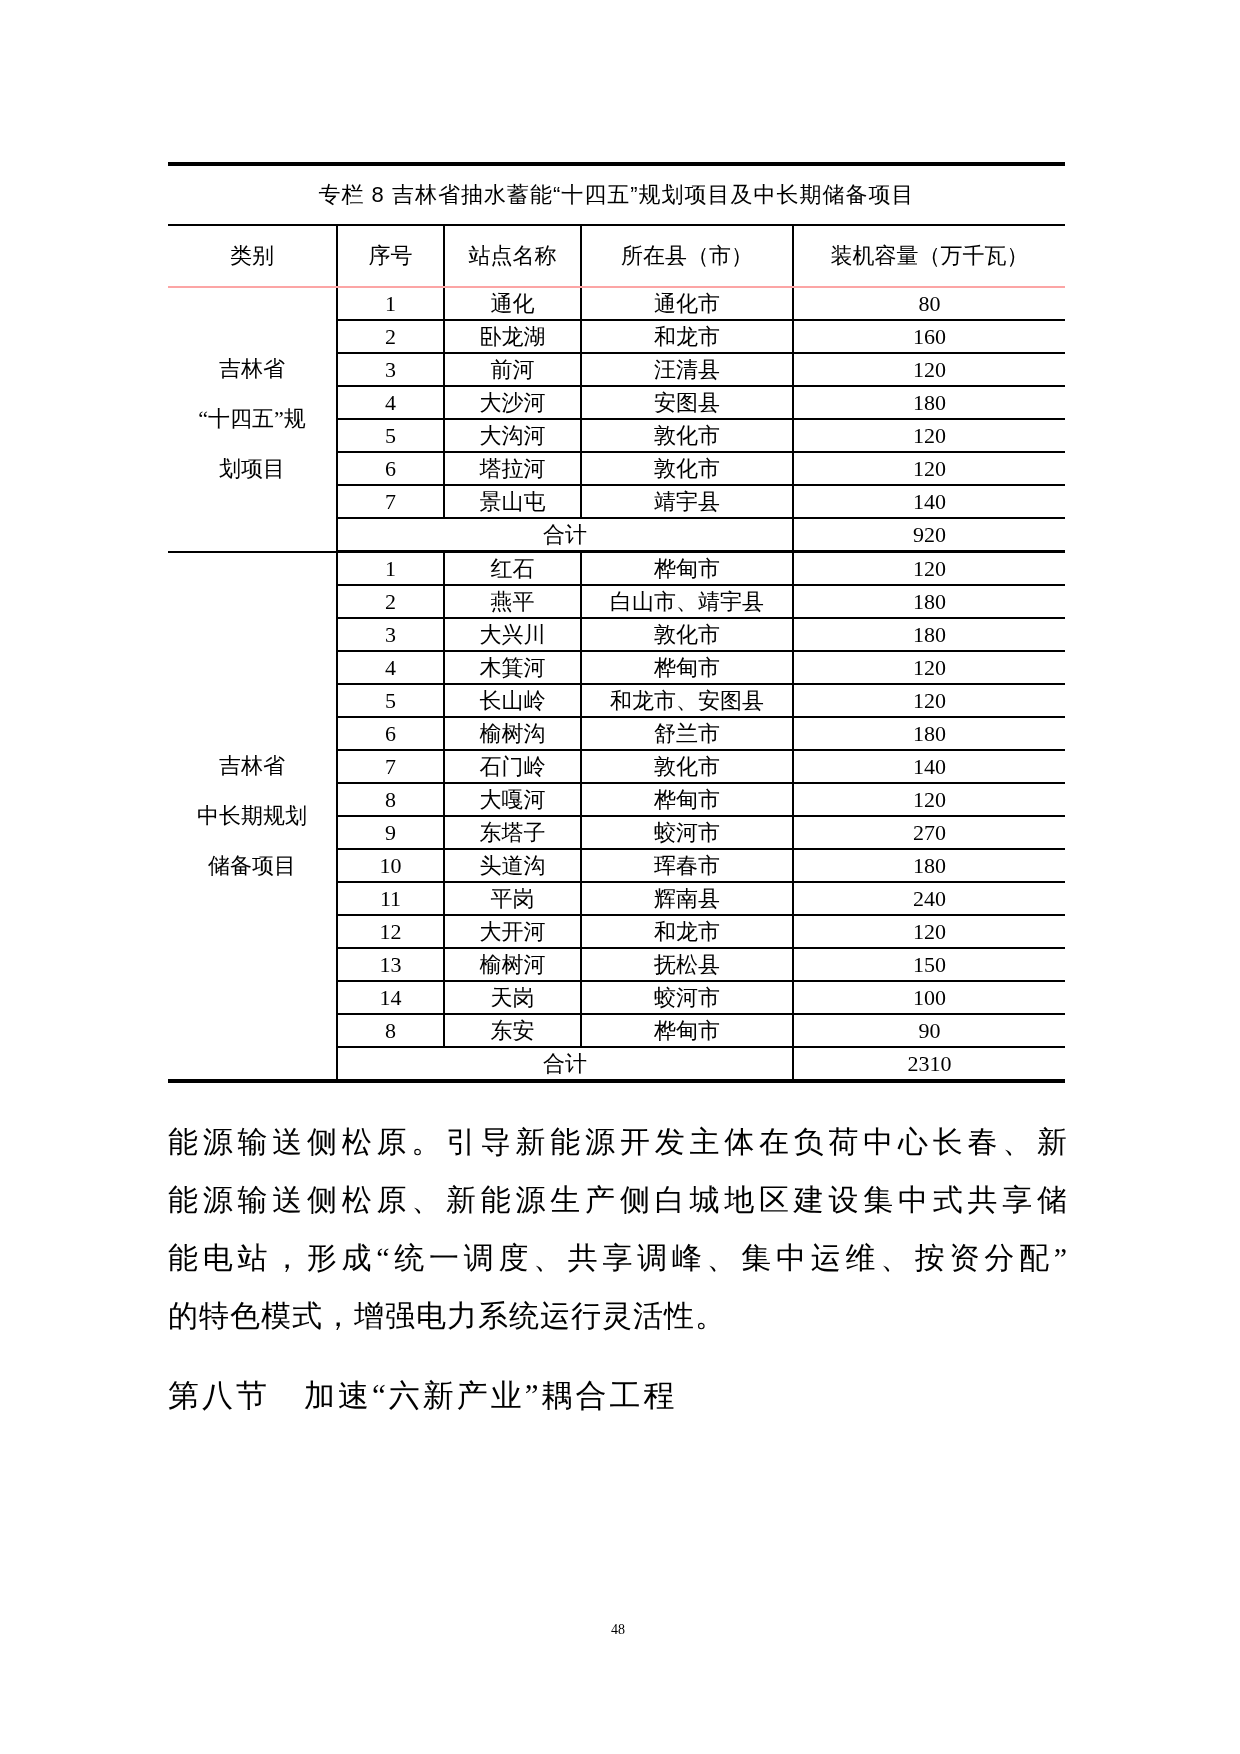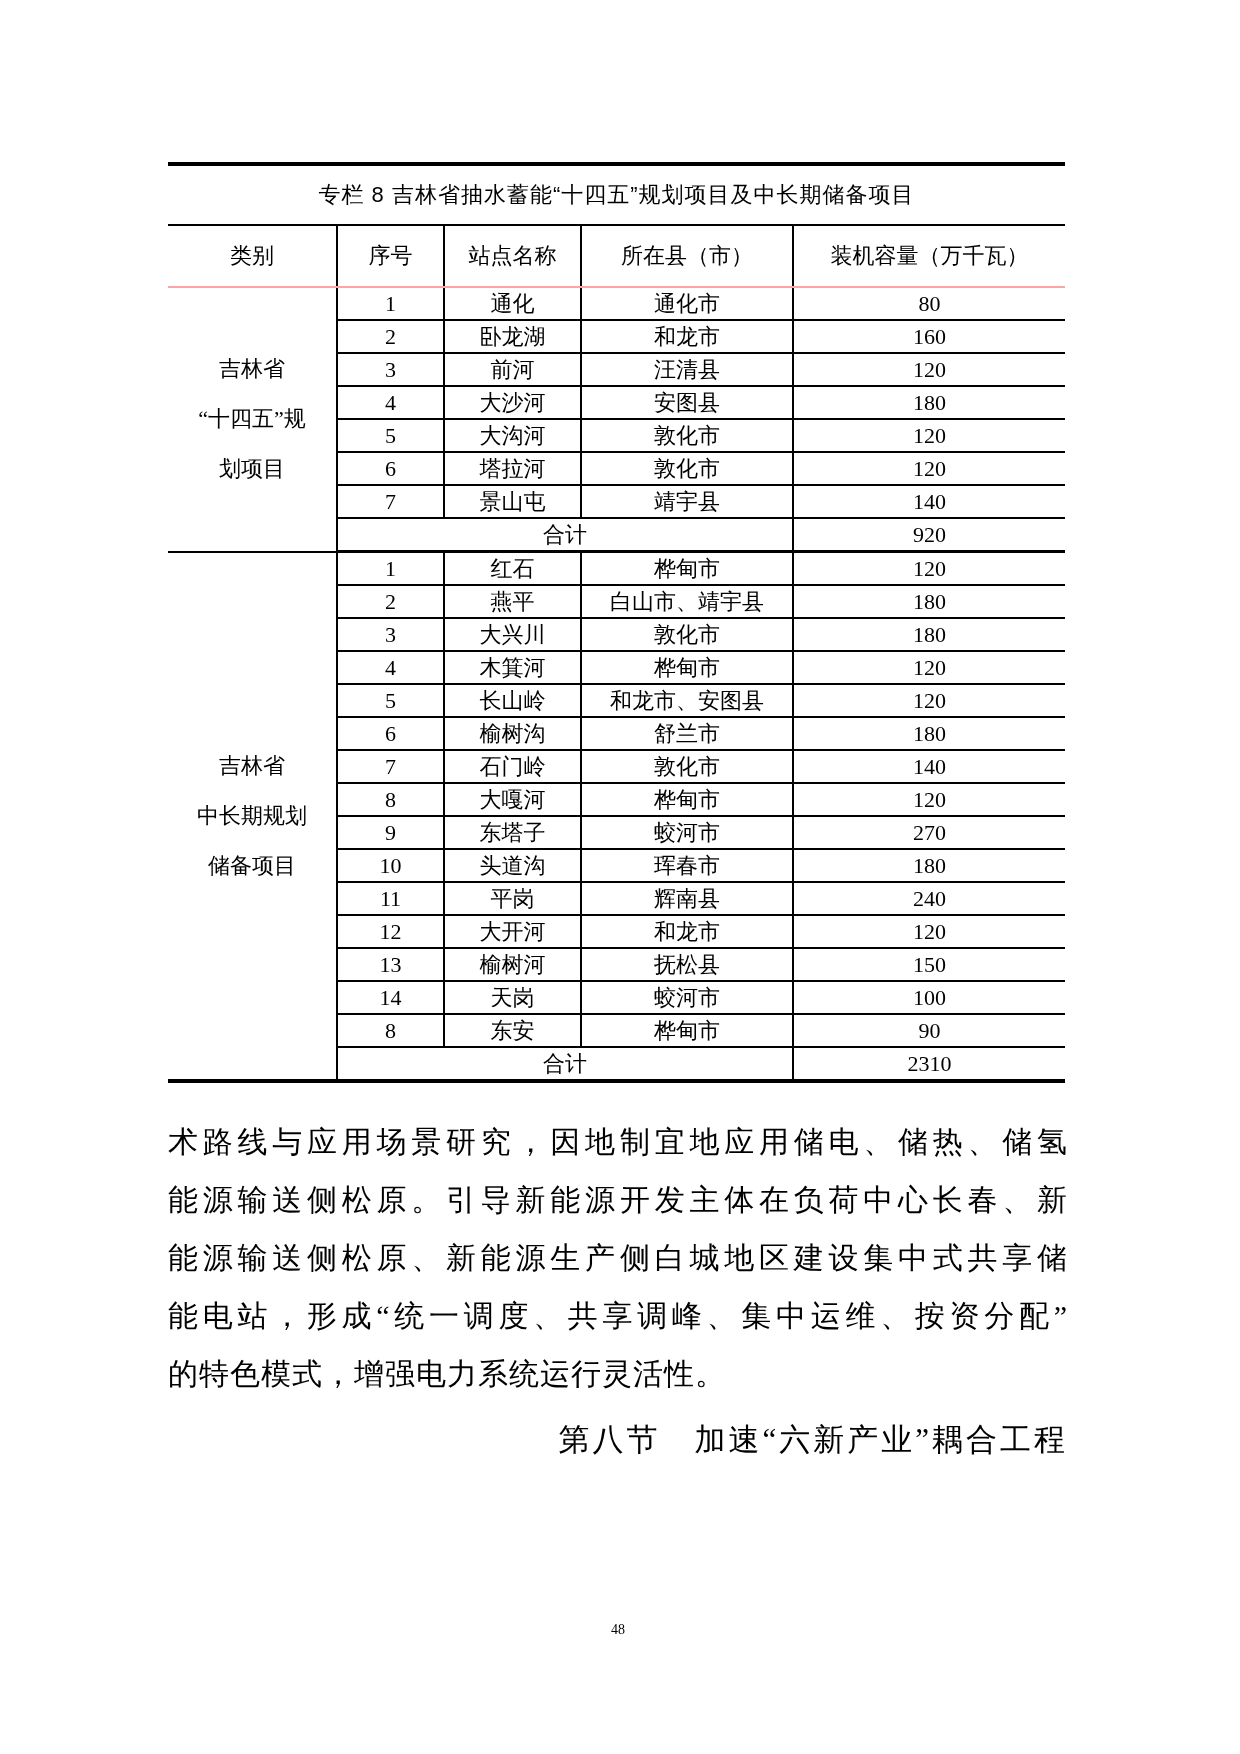--- a/index.html
+++ b/index.html
@@ -42,21 +42,21 @@
   }
   .para-line.indent { text-indent:60px; }
   .para-line.last { text-align-last:left; white-space:normal; }
   .para-line .lead {
     font-family:"Liberation Sans","DejaVu Sans",sans-serif;
     font-weight:bold;
   }
 
   
   .section-heading {
-    margin:16px 0 0 168px; width:900px; text-align:right;
+    margin:30px 0 0 168px; width:900px; text-align:left;
     font-size:31px; letter-spacing:3px;
   }
   .page-number {
     position:absolute; top:1622px; left:0; width:1236px;
     text-align:center; font-size:14px;
   }
 </style>
 </head>
 <body>
 
@@ -230,21 +230,20 @@
         </tr>
         <tr class="total-row last">
           <td colspan="3" class="vline">合计</td>
           <td class="vline">2310</td>
         </tr>
       </tbody>
   </table>
 
   <div class="para">
 
-      <div class="para-line">术路线与应用场景研究，因地制宜地应用储电、储热、储氢</div>
       <div class="para-line">能源输送侧松原。引导新能源开发主体在负荷中心长春、新</div>
       <div class="para-line">能源输送侧松原、新能源生产侧白城地区建设集中式共享储</div>
       <div class="para-line">能电站，形成“统一调度、共享调峰、集中运维、按资分配”</div>
       <div class="para-line last">的特色模式，增强电力系统运行灵活性。</div>
     </div>
 
   <div class="section-heading">第八节　加速“六新产业”耦合工程</div>
 
   <div class="page-number">48</div>
 

